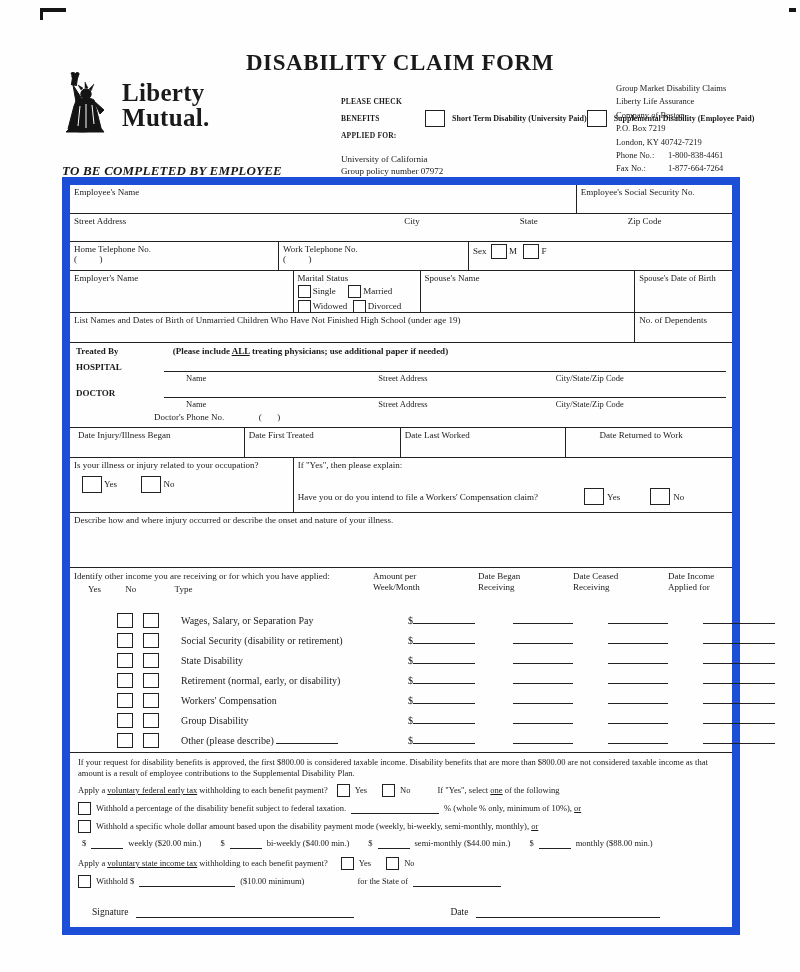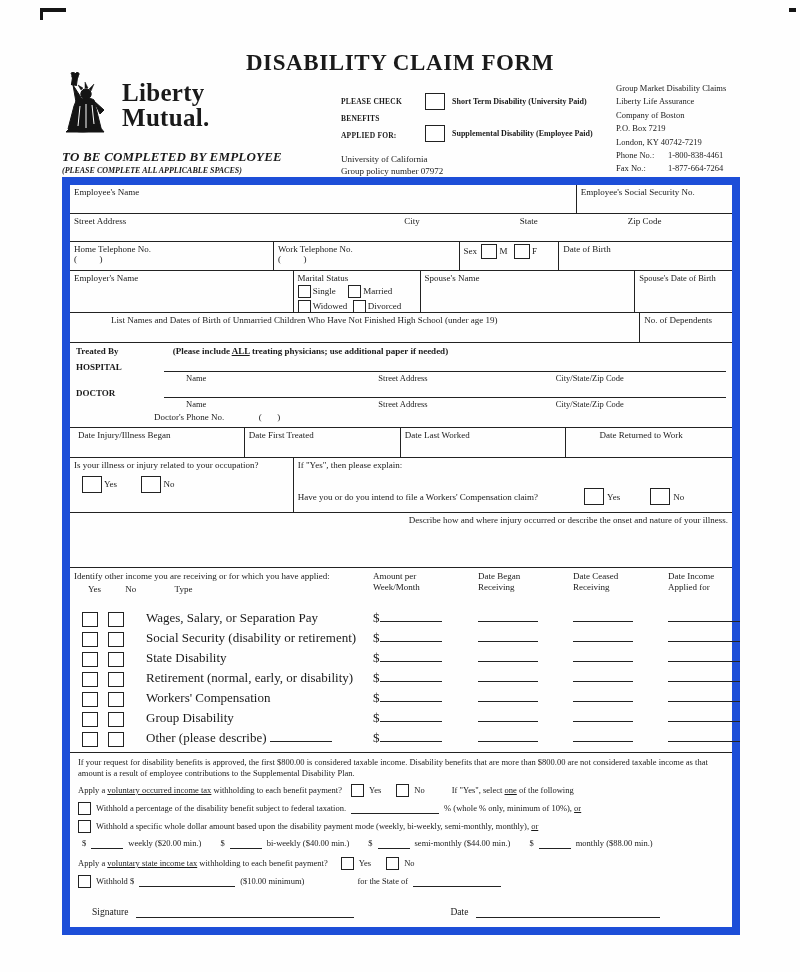--- a/index.html
+++ b/index.html
@@ -4,27 +4,27 @@
 <style>
   html,body{margin:0;padding:0;background:#ffffff;}
   .page{position:relative;width:800px;height:972px;background:#fefefe;font-family:"Liberation Serif",serif;color:#1a1a1a;overflow:hidden;}
   .artifact{position:absolute;background:#151515;}
   
   .title{position:absolute;top:50px;left:0;width:100%;text-align:center;font-size:23px;font-weight:bold;letter-spacing:.6px;}
   .logo{position:absolute;left:56px;top:72px;display:flex;gap:8px;align-items:flex-start;}
   .logo-text{font-size:25px;font-weight:bold;line-height:25px;letter-spacing:.3px;margin-top:8px;}
   .benefits{position:absolute;left:341px;top:93px;display:flex;gap:14px;}
   .ben-labels{font-size:7.5px;font-weight:bold;width:70px;line-height:17px;letter-spacing:.2px;}
-  .ben-opts{display:flex;flex-direction:column;gap:15px;}
+  .ben-opts{display:flex;}
   .ben-opt{display:flex;align-items:center;gap:7px;font-size:8px;font-weight:bold;}
   .office{position:absolute;left:616px;top:82px;font-size:8.5px;line-height:13.4px;}
   .office-row{display:flex;}
   .office-row .ol{width:52px;}
   .completed{position:absolute;left:62px;top:149px;}
-  .completed-h{font-size:13px;font-weight:bold;font-style:italic;letter-spacing:.2px;}
+  .completed-h{font-size:13px;font-weight:bold;font-style:italic;letter-spacing:.2px;margin-top:14px;}
   .completed-sub{font-size:8px;font-weight:bold;font-style:italic;margin-top:1px;}
   .policy{position:absolute;left:341px;top:154px;font-size:9px;line-height:11.5px;}
   
   .ft{position:absolute;left:62px;top:177px;width:678px;border:8px solid #1d4ed8;box-sizing:border-box;background:#fefefe;}
   .row{display:flex;border-top:1px solid #222;box-sizing:border-box;position:relative;}
   .row.first{border-top:none;}
   .cell{border-left:1px solid #222;box-sizing:border-box;padding:2px 4px;font-size:9px;}
   .cell.cfirst{border-left:none;}
   .b{font-weight:bold;}
   .xs{font-size:8.5px;}
@@ -37,21 +37,21 @@
   .line{border-bottom:1.4px solid #222;height:10px;}
   
   .ic{box-sizing:border-box;flex-shrink:0;}
   .ic-yes{width:38px;padding-left:12px;}
   .ic-no{width:38px;}
   .ic-type{width:227px;}
   .ic-a{width:105px;}
   .ic-b{width:95px;}
   .ic-c{width:95px;}
   .ic-d{width:80px;}
-  .inc-row{display:flex;height:20px;font-size:13px;}
+  .inc-row{display:flex;align-items:center;height:20px;font-size:10px;padding-left:35px;}
   .inc-head{display:flex;font-size:9px;padding-top:3px;height:42px;box-sizing:border-box;}
   .inc-h2{line-height:11px;}
   
   .tax{padding:4px 8px;font-size:8.5px;line-height:11px;}
   .tax-line{margin-top:5px;display:flex;align-items:center;gap:5px;flex-wrap:nowrap;}
   .sig-row{display:flex;align-items:center;padding:14px 0 0 22px;font-size:9.5px;}
 </style>
 </head>
 <body>
 
@@ -152,37 +152,36 @@
       </div>
       <div class="cell" style="width:190px;">
         <div>Work Telephone No.</div>
         <div class="pre">(          )</div>
       </div>
       <div class="cell" style="width:102px;">
         <span>Sex</span>
         <span style="margin-left:2px;"><span class="cb cb-md"></span> <span>M</span>
         <span class="cb cb-md" style="margin-left:4px;"></span> <span>F</span></span>
       </div>
-      <div class="cell" style="width:178px;"><span>Date of Birth</span></div>
     </div>
 
     <div class="row" style="height:42px;">
       <div class="cell cfirst" style="width:228px;"><span>Employer's Name</span></div>
       <div class="cell" style="width:130px;">
         <div>Marital Status</div>
         <div style="margin-top:2px;"><span class="cb"></span> <span>Single</span>
           <span class="cb" style="margin-left:10px;"></span> <span>Married</span></div>
         <div style="margin-top:2px;"><span class="cb"></span> <span>Widowed</span>
           <span class="cb" style="margin-left:3px;"></span> <span>Divorced</span></div>
       </div>
       <div class="cell" style="width:220px;"><span>Spouse's Name</span></div>
       <div class="cell xs" style="width:100px;"><span>Spouse's Date of Birth</span></div>
     </div>
 
-    <div class="row" style="height:30px;padding-left:37px;">
+    <div class="row" style="height:30px;">
       <div class="cell cfirst" style="width:578px;"><span>List Names and Dates of Birth of Unmarried Children Who Have Not Finished High School (under age 19)</span></div>
       <div class="cell" style="width:100px;"><span>No. of Dependents</span></div>
     </div>
 
     <div class="row" style="height:85px;">
       <div class="cell cfirst" style="width:678px;padding:3px 6px;">
         <div>
           <span class="b">Treated By</span>
           <span class="b" style="margin-left:52px;"><span>(Please include </span><span class="u">ALL</span><span> treating physicians; use additional paper if needed)</span></span>
         </div>
@@ -232,21 +231,21 @@
           <span>Have you or do you intend to file a Workers' Compensation claim?</span>
           <span class="cb cb-lg" style="margin-left:46px;"></span> 
             <span style="margin-left:3px;">Yes</span>
           <span class="cb cb-lg" style="margin-left:30px;"></span> 
             <span style="margin-left:3px;">No</span>
         </div>
       </div>
     </div>
 
     <div class="row" style="height:55px;">
-      <div class="cell cfirst" style="width:678px;text-align:right;"><span>Describe how and where injury occurred or describe the onset and nature of your illness.</span></div>
+      <div class="cell cfirst" style="width:678px;"><span>Describe how and where injury occurred or describe the onset and nature of your illness.</span></div>
     </div>
 
     <div class="row" style="height:185px;">
       <div class="cell cfirst" style="width:678px;padding:0;">
         <div class="inc-head">
           <div style="width:303px;padding-left:4px;box-sizing:border-box;">
             <div>Identify other income you are receiving or for which you have applied:</div>
             <div style="margin-top:3px;">
               <span style="margin-left:14px;">Yes</span>
               <span style="margin-left:22px;">No</span>
@@ -340,21 +339,21 @@
           <div class="ic ic-c"><span class="bl" style="width:60px;"></span></div>
           <div class="ic ic-d"><span class="bl" style="width:72px;"></span></div>
         </div>
       </div>
     </div>
 
     <div class="row" style="height:130px;">
       <div class="cell cfirst tax" style="width:678px;">
         <div>If your request for disability benefits is approved, the first $800.00 is considered taxable income. Disability benefits that are more than $800.00 are not considered taxable income as that amount is a result of employee contributions to the Supplemental Disability Plan.</div>
         <div class="tax-line">
-          <span><span>Apply a </span><span class="u">voluntary occurred income tax</span><span> withholding to each benefit payment?</span></span>
+          <span><span>Apply a </span><span class="u">voluntary federal early tax</span><span> withholding to each benefit payment?</span></span>
           <span class="cb" style="margin-left:4px;"></span>
             <span>Yes</span>
           <span class="cb" style="margin-left:10px;"></span>
             <span>No</span>
           <span style="margin-left:22px;"><span>If "Yes", select </span><span class="u">one</span><span> of the following</span></span>
         </div>
         <div class="tax-line">
           <span class="cb"></span>
           <span>Withhold a percentage of the disability benefit subject to federal taxation.</span>
           <span class="bl" style="width:88px;"></span>

